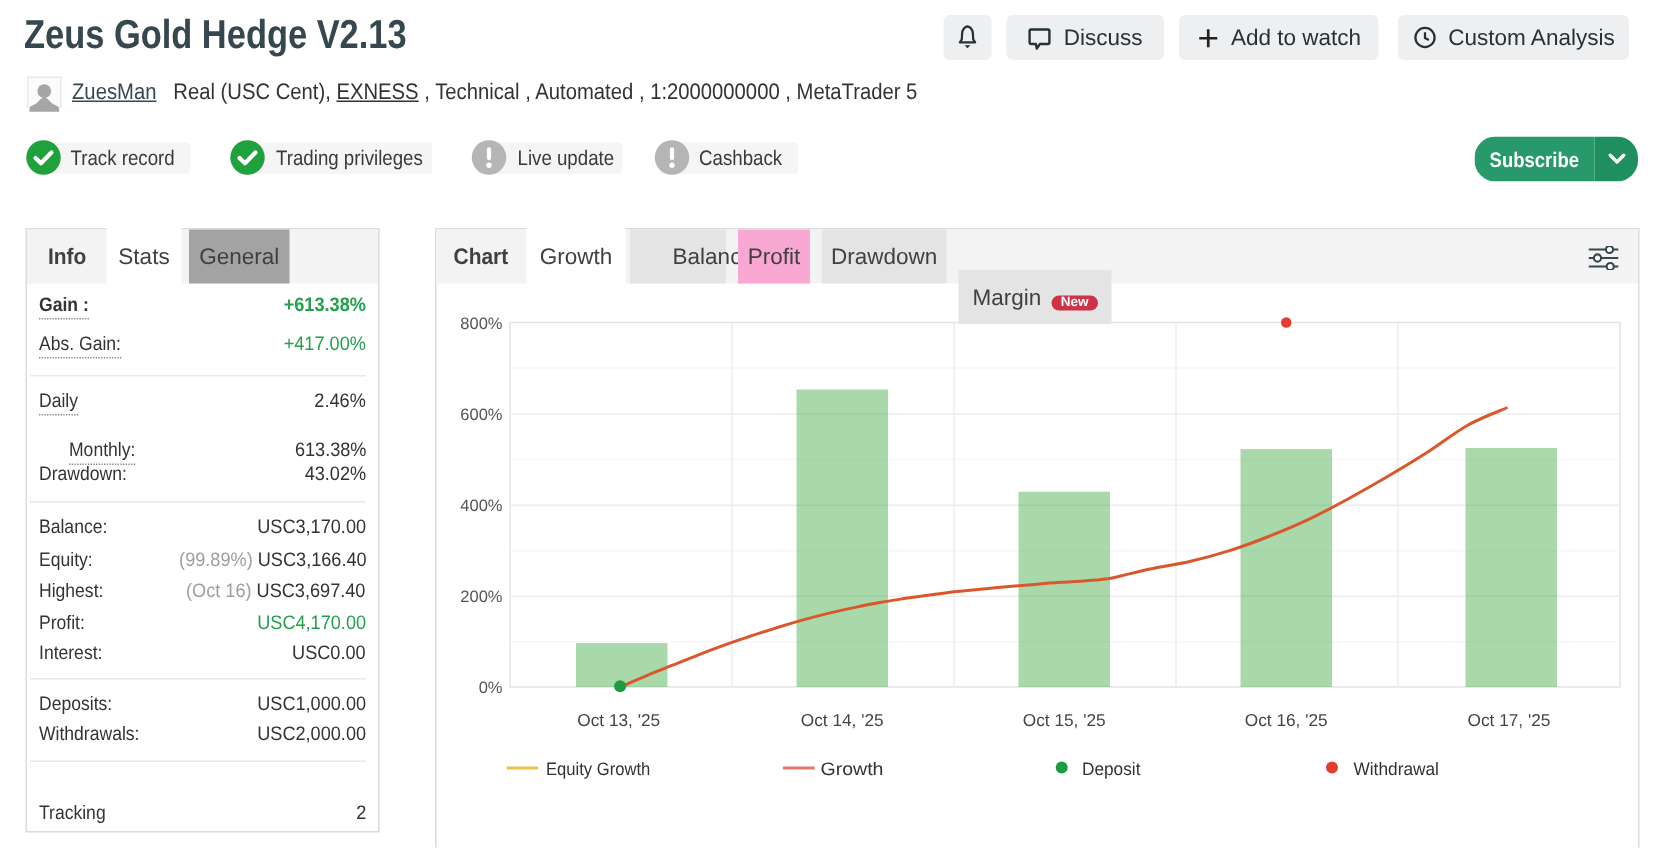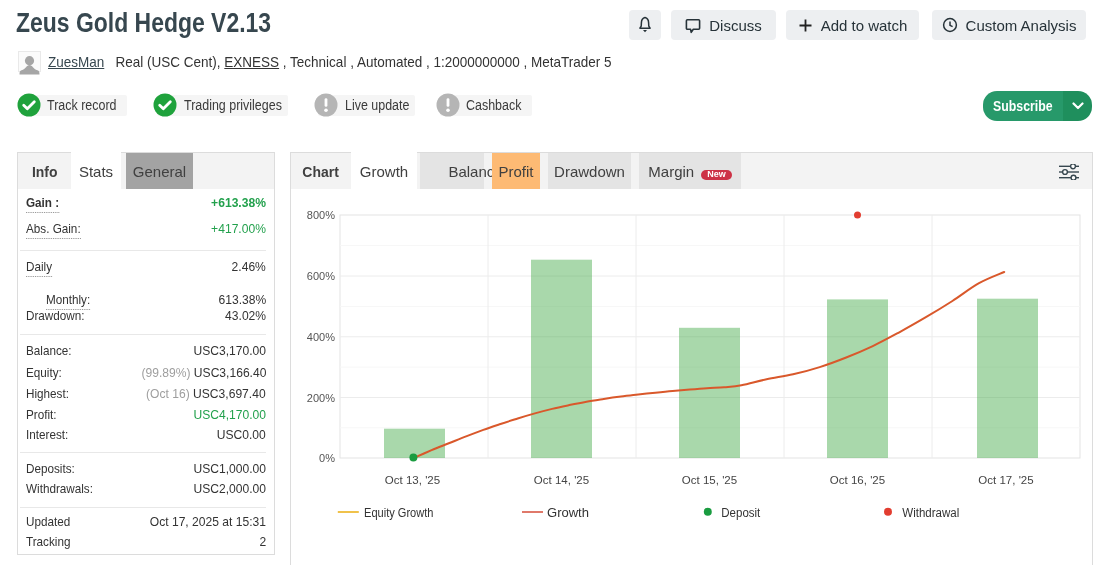--- a/index.html
+++ b/index.html
@@ -90,21 +90,21 @@
     <div style="width:80px; height:30px; background:#27996a; color:#fff; font-size:14px; font-weight:bold; display:flex; align-items:center; justify-content:center;">
         <span style="transform:scaleX(0.88); white-space:nowrap;">Subscribe</span>
       </div>
     <div style="width:29px; height:30px; background:#1f8f5d; display:flex; align-items:center; justify-content:center;">
       <svg width="12" height="8" viewBox="0 0 12 8">
           <path d="M1.5 1.5 L6 6 L10.5 1.5" fill="none" stroke="#fff" stroke-width="2.2" stroke-linecap="round" stroke-linejoin="round"></path>
         </svg>
     </div>
   </div>
 
-  <div class="panel" style="left:17px; top:152px; width:258px; height:403px;">
+  <div class="panel" style="left:17px; top:152px; width:236px; height:403px;">
     <div class="tabstrip"></div>
     <div class="tab" style="left:0; width:53px; font-weight:bold;">
         <span style="transform:scaleX(0.93);">Info</span>
       </div>
     <div class="tab" style="left:53px; width:50px; background:#fff;">Stats</div>
     <div class="abs" style="left:53px; top:-1px; width:50px; height:2px; background:#fff;"></div>
     <div class="tab" style="left:108px; width:67px; background:#a3a3a3;">General</div>
 
     <div class="row" style="top:42px;">
         <span class="lbl dot-u" style="font-weight:bold;">Gain :</span>
@@ -151,41 +151,37 @@
     <div class="sep" style="top:299px;"></div>
     <div class="row" style="top:308px;">
         <span class="lbl">Deposits:</span>
         <span class="val">USC1,000.00</span>
       </div>
     <div class="row" style="top:328px;">
         <span class="lbl">Withdrawals:</span>
         <span class="val">USC2,000.00</span>
       </div>
     <div class="sep" style="top:354px;"></div>
-    <div class="row" style="top:361px;">
-        <span class="lbl">Updated</span>
-        <span class="val">Oct 17, 2025 at 15:31</span>
-      </div>
     <div class="row" style="top:381px;">
         <span class="lbl">Tracking</span>
         <span class="val">2</span>
       </div>
   </div>
 
   <div class="panel" style="left:290px; top:152px; width:803px; height:512px;">
     <div class="tabstrip"></div>
     <div class="tab" style="left:0; width:60px; font-weight:bold;">
         <span style="transform:scaleX(0.93);">Chart</span>
       </div>
     <div class="tab" style="left:60px; width:66px; background:#fff;">Growth</div>
     <div class="abs" style="left:60px; top:-1px; width:66px; height:2px; background:#fff;"></div>
     <div class="tab" style="left:129px; width:64px; background:#e4e4e4;padding-left:47px;">Balance</div>
-    <div class="tab" style="left:201px; width:48px; background:#fdba74;">Profit</div>
+    <div class="tab" style="left:201px; width:48px; background:#f9a8d4;">Profit</div>
     <div class="tab" style="left:257px; width:83px; background:#e4e4e4;">Drawdown</div>
-    <div class="tab" style="left:348px; width:102px; background:#e4e4e4;">Margin
+    <div class="tab" style="left:348px; width:102px; background:#e4e4e4;margin-top:27px;">Margin
       <span style="display:inline-block; margin-left:7px; margin-top:7px; background:#cd3246; color:#fff; font-size:9px; font-weight:bold; border-radius:7px; padding:0px 6px 1px; line-height:9px;">New</span>
     </div>
 
     <svg class="abs" style="right:13px; top:11px;" width="20" height="16" viewBox="0 0 20 16">
       <line x1="0" y1="2.3" x2="20" y2="2.3" stroke="#37474f" stroke-width="1.4"></line>
       <line x1="0" y1="8" x2="20" y2="8" stroke="#37474f" stroke-width="1.4"></line>
       <line x1="0" y1="13.7" x2="20" y2="13.7" stroke="#37474f" stroke-width="1.4"></line>
       <circle cx="14" cy="2.3" r="2.4" fill="#fff" stroke="#37474f" stroke-width="1.4"></circle>
       <circle cx="6" cy="8" r="2.4" fill="#fff" stroke="#37474f" stroke-width="1.4"></circle>
       <circle cx="14.5" cy="13.7" r="2.4" fill="#fff" stroke="#37474f" stroke-width="1.4"></circle>

